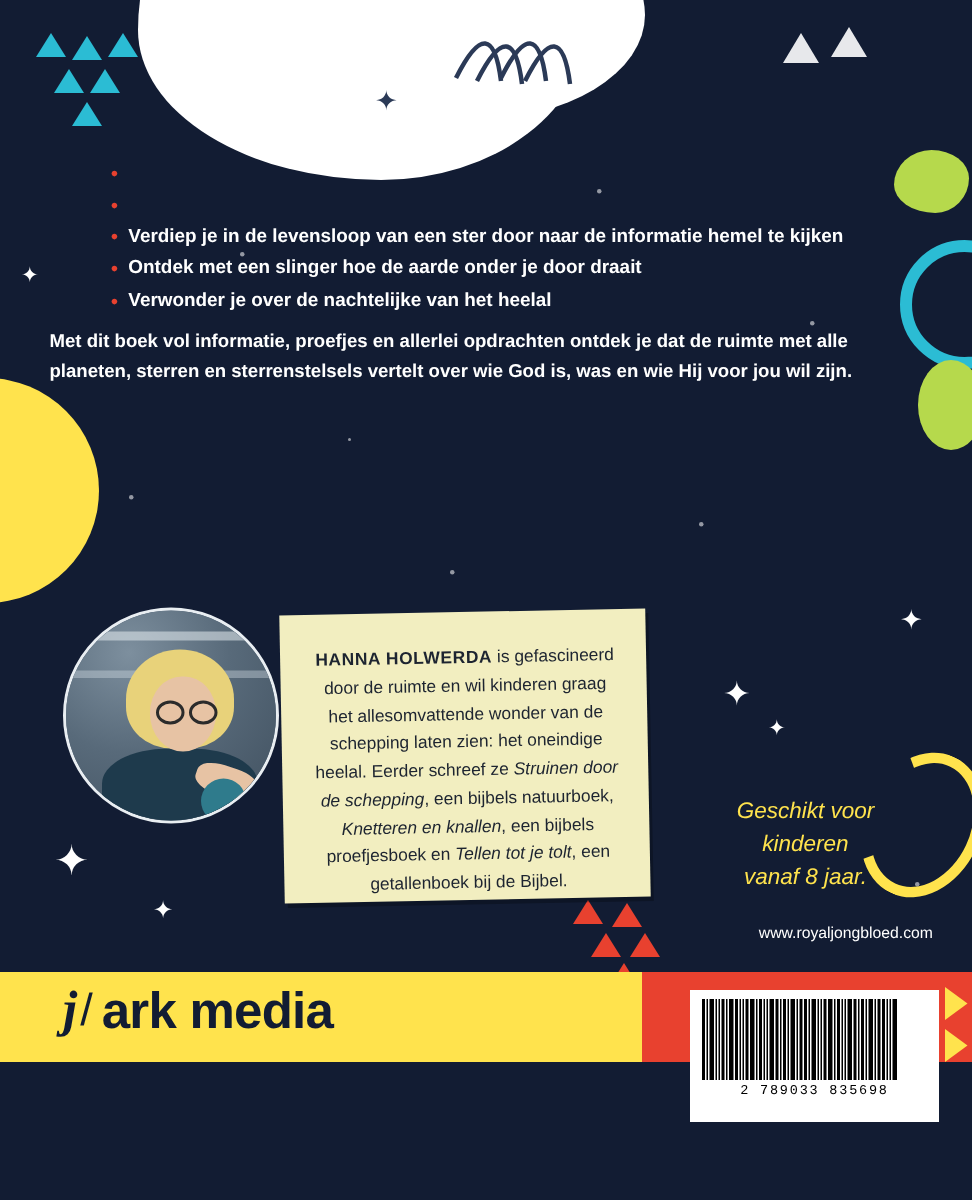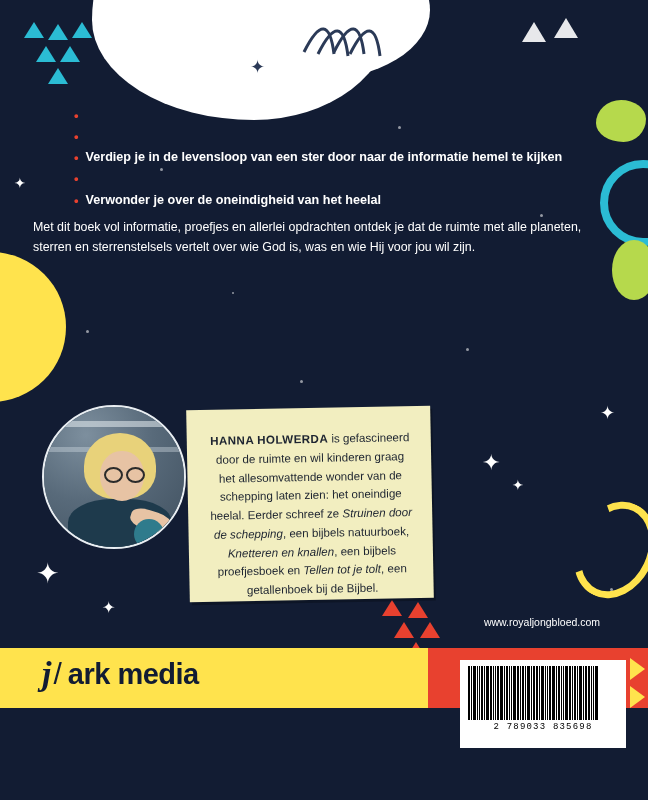--- a/index.html
+++ b/index.html
@@ -153,21 +153,21 @@
     line-height: 1.55;
   }
   .body-copy {
     position: absolute;
     left: 33px; top: 217px;
     width: 560px;
     color: #ffffff;
     font-size: 12.4px;
     line-height: 1.62;
   }
-  .body-copy p { margin: 0 0 0 0; }
+  .body-copy p { margin: 0 0 0 0; font-weight: bold; }
 
   
   .author-photo {
     position: absolute;
     left: 42px; top: 405px;
     width: 140px; height: 140px;
     border-radius: 50%;
     overflow: hidden;
     background: #4b5d70;
     border: 2px solid #e9eef2;
@@ -256,21 +256,21 @@
     text-align: center;
     color: #ffe34d;
     font-size: 15px;
     line-height: 1.45;
     font-style: italic;
   }
   .website {
     position: absolute;
     left: 462px; top: 616px;
     width: 160px;
-    text-align: center;
+    text-align: right;
     color: #ffffff;
     font-size: 10.5px;
   }
 
   
   .bottombar {
     position: absolute;
     left: 0; top: 648px;
     width: 648px; height: 60px;
     background: #ffe34d;
@@ -296,21 +296,21 @@
     line-height: 1;
     margin-right: 2px;
   }
   .logo .slash {
     font-size: 30px;
     font-weight: 300;
     line-height: 1;
     margin: 0 6px 0 0;
   }
   .logo .name {
-    font-size: 29px;
+    font-size: 34px;
     font-weight: bold;
     letter-spacing: -.5px;
     line-height: 1;
   }
   .arrow-right {
     position: absolute;
     width: 0; height: 0;
     border-top: 11px solid transparent;
     border-bottom: 11px solid transparent;
     border-left: 15px solid #ffe34d;
@@ -425,24 +425,25 @@
       </div>
       <div class="bullet">
         <span class="dot">•</span>
       </div>
       <div class="bullet">
         <span class="dot">•</span>
         <span>Verdiep je in de levensloop van een ster door naar de informatie hemel te kijken</span>
       </div>
       <div class="bullet">
         <span class="dot">•</span>
+        <span>Ontdek met een slinger hoe de aarde onder je door draait</span>
       </div>
       <div class="bullet">
         <span class="dot">•</span>
-        <span>Verwonder je over de oneindigheid van het heelal</span>
+        <span>Verwonder je over de nachtelijke van het heelal</span>
       </div>
     </div>
 
     <div class="body-copy">
       <p>Met dit boek vol informatie, proefjes en allerlei opdrachten ontdek je dat de ruimte met alle planeten, sterren en sterrenstelsels vertelt over wie God is, was en wie Hij voor jou wil zijn.</p>
     </div>
 
     <div class="author-photo">
       <div class="photo-bg"></div>
       <div class="photo-shelf"></div>
@@ -455,20 +456,25 @@
       <div class="photo-arm"></div>
       <div class="photo-globe"></div>
     </div>
 
     <div class="author-note">
       <div class="author-note-inner">
         <span class="nm">HANNA HOLWERDA</span><span> is gefascineerd door de ruimte en wil kinderen graag het allesomvattende wonder van de schepping laten zien: het oneindige heelal. Eerder schreef ze </span><span class="it">Struinen door de schepping</span><span>, een bijbels natuurboek, </span><span class="it">Knetteren en knallen</span><span>, een bijbels proefjesboek en </span><span class="it">Tellen tot je tolt</span><span>, een getallenboek bij de Bijbel.</span>
       </div>
     </div>
 
+    <div class="suitable">
+      <div>Geschikt voor</div>
+      <div>kinderen</div>
+      <div>vanaf 8 jaar.</div>
+    </div>
 
     <div class="website">www.royaljongbloed.com</div>
   </div>
 
   <div class="bottombar">
     <div class="redbar"></div>
     <div class="logo">
       <span class="jglyph">j</span>
       <span class="slash">/</span>
       <span class="name">ark media</span>

